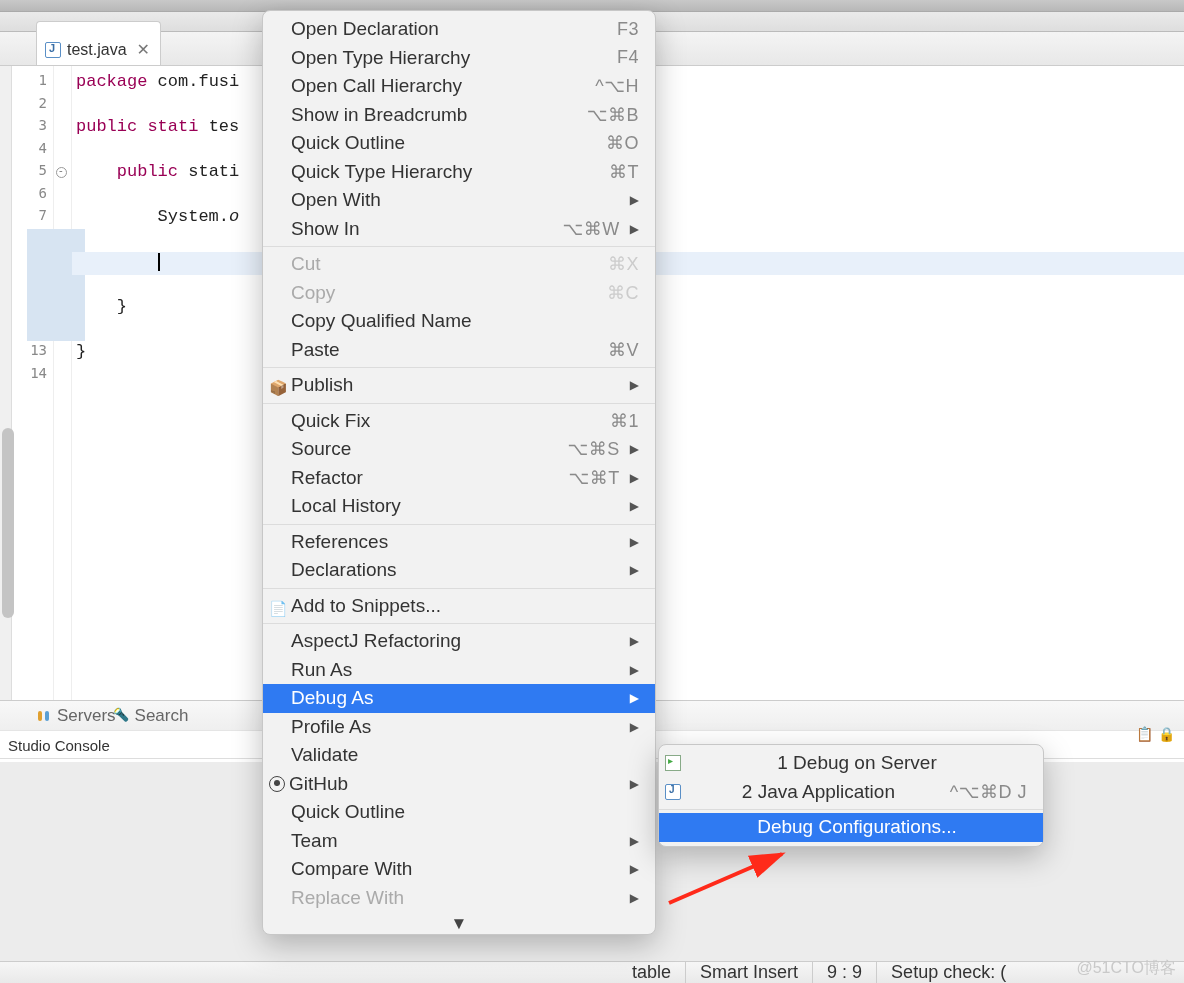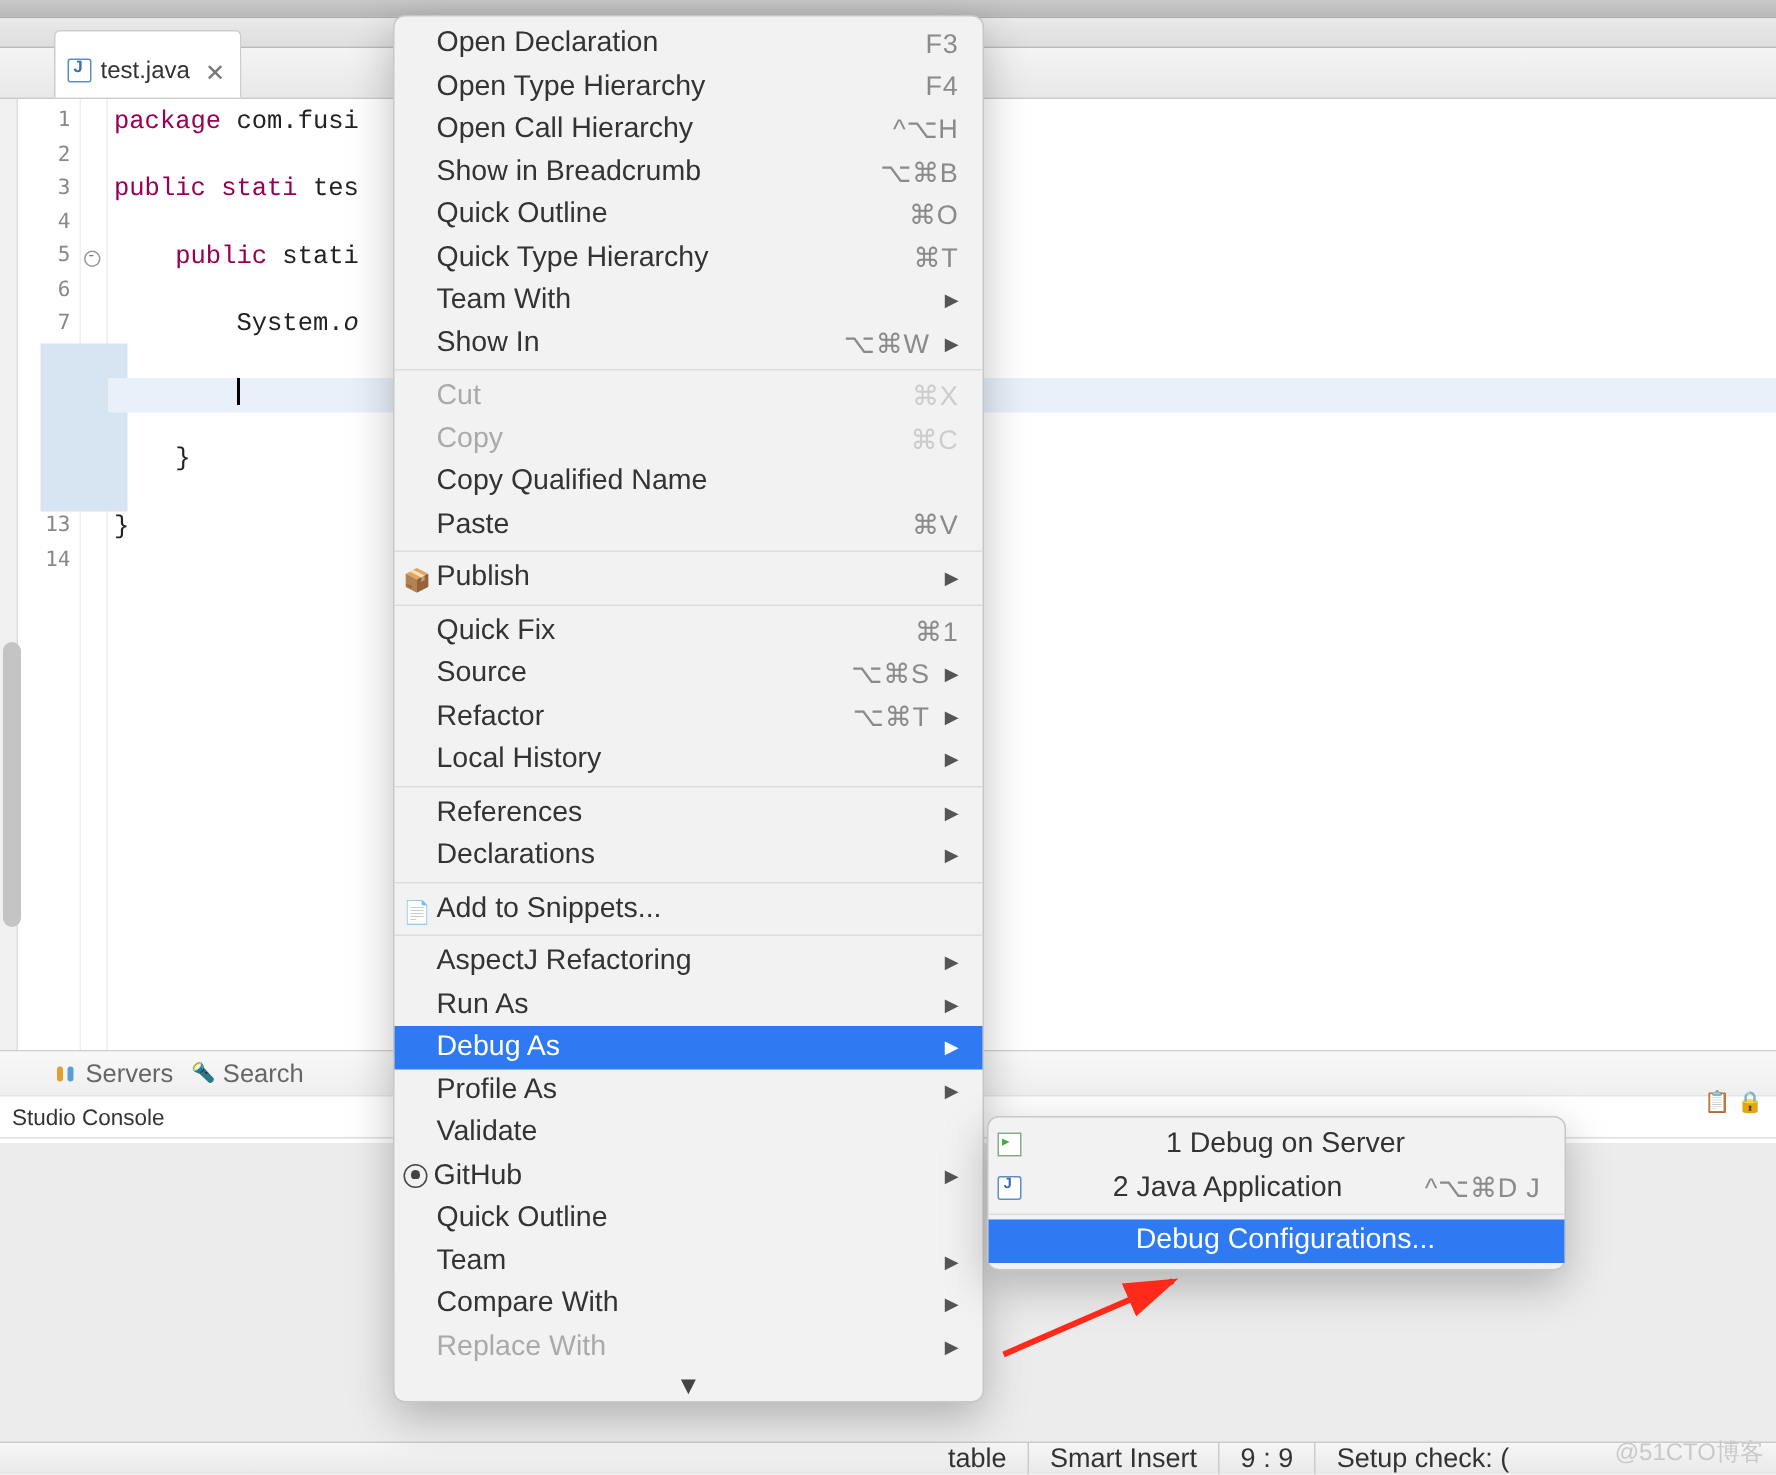--- a/index.html
+++ b/index.html
@@ -25,21 +25,21 @@
 .tab-bar {
   height: 34px;
   background: linear-gradient(#f4f4f4, #e8e8e8);
   display: flex;
   align-items: flex-end;
   padding-left: 36px;
   border-bottom: 1px solid #ccc;
 }
 .tab {
   display: flex;
-  align-items: flex-start;
+  align-items: center;
   gap: 6px;
   background: #fff;
   border: 1px solid #ccc;
   border-bottom: none;
   padding: 18px 10px 6px 8px;
   border-radius: 4px 4px 0 0;
   font-size: 16px;
   color: #333;
 }
 .tab-icon {
@@ -165,21 +165,20 @@
 }
 .bottom-panel {
   height: 62px;
   border-top: 1px solid #ccc;
   background: #fff;
 }
 .bottom-tabs {
   height: 30px;
   display: flex;
   align-items: center;
-  gap: 14px;
   padding-left: 38px;
   font-size: 17px;
   color: #666;
   border-bottom: 1px solid #e5e5e5;
   background: linear-gradient(#f8f8f8,#efefef);
 }
 .bottom-tab {
   display: flex;
   align-items: center;
   gap: 5px;
@@ -435,21 +434,21 @@
     </div>
     <div class="menu-item">
       <span class="label">Quick Outline</span>
       <span class="shortcut">⌘O</span>
     </div>
     <div class="menu-item">
       <span class="label">Quick Type Hierarchy</span>
       <span class="shortcut">⌘T</span>
     </div>
     <div class="menu-item">
-      <span class="label">Team With</span>
+      <span class="label">Open With</span>
       <span class="submenu-arrow">▶</span>
     </div>
     <div class="menu-item">
       <span class="label">Show In</span>
       <span class="shortcut">⌥⌘W</span>
       <span class="submenu-arrow">▶</span>
     </div>
     <div class="menu-sep"></div>
     <div class="menu-item disabled">
       <span class="label">Cut</span>

